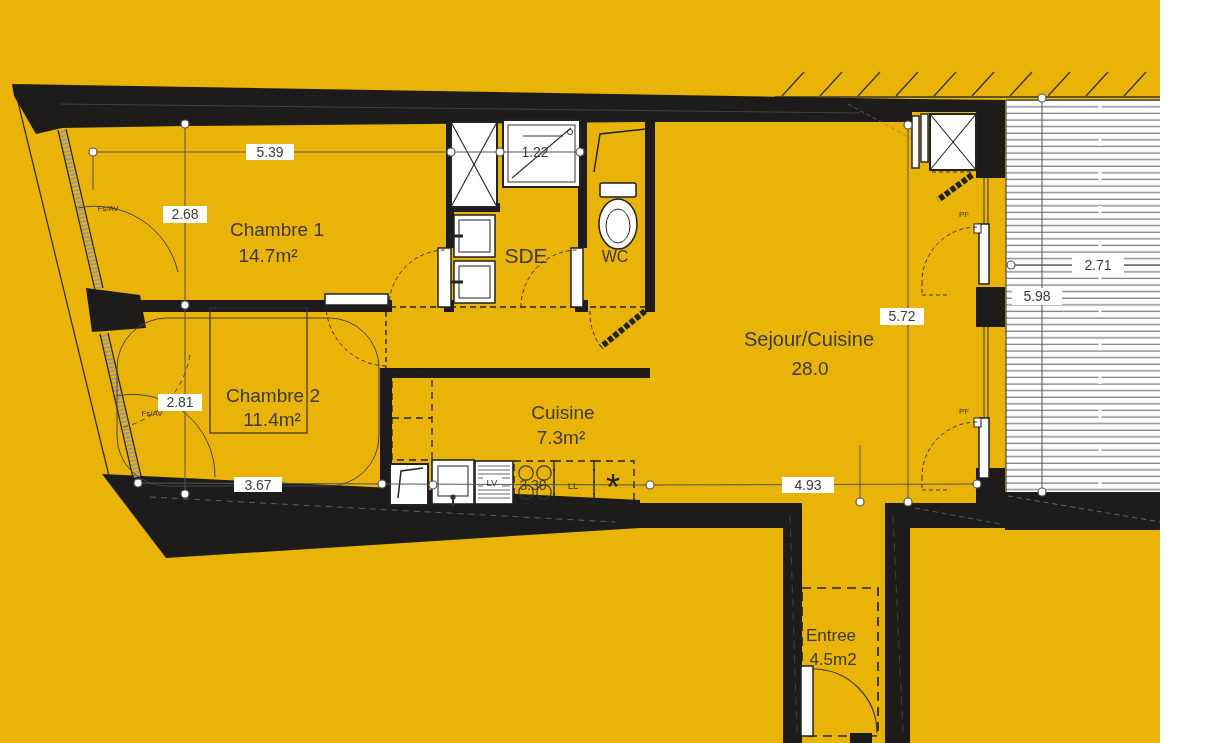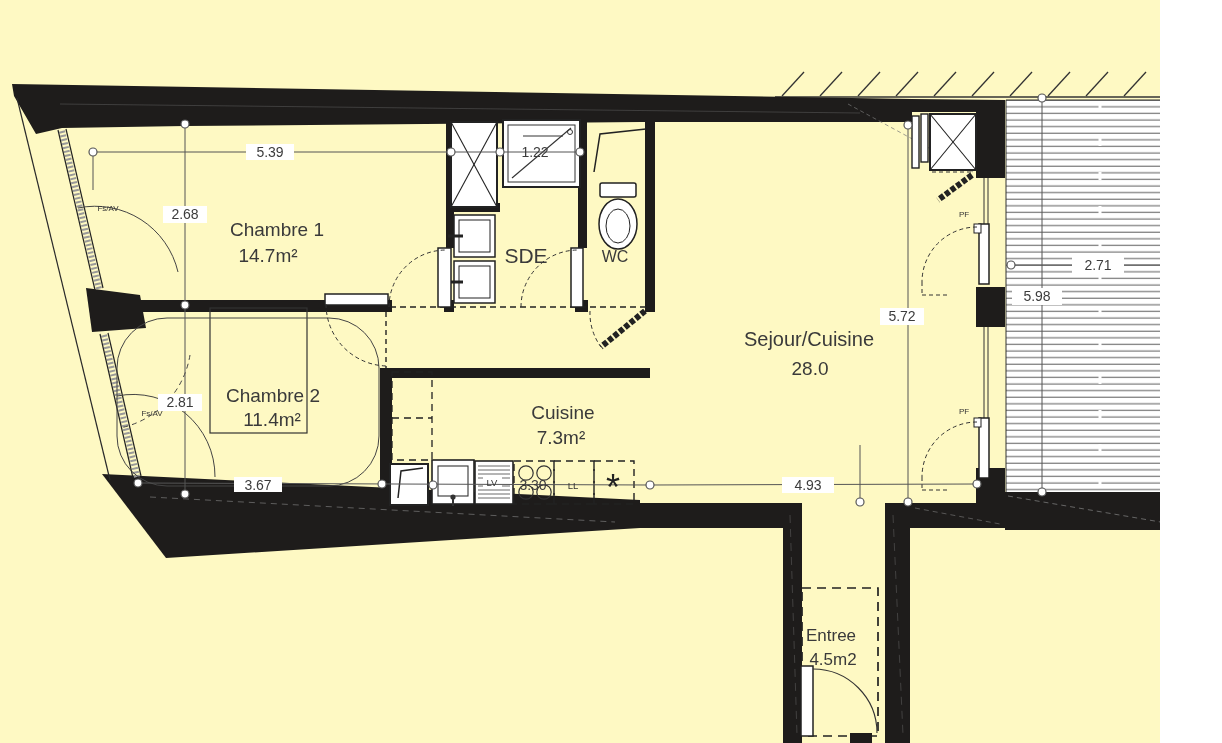--- a/index.html
+++ b/index.html
@@ -1,16 +1,16 @@
 <!DOCTYPE html>
 <html><head>
 <meta charset="utf-8">
 <style>
   html,body{margin:0;padding:0;background:#ffffff;}
-  .stage{width:1160px;height:743px;position:relative;background:#fef9c3;overflow:hidden;}
+  .stage{width:1160px;height:743px;position:relative;background:#eab308;overflow:hidden;}
   svg{display:block;font-family:"Liberation Sans", sans-serif;}
   text{fill:#3a3a3a;}
   .room-name{font-size:19px;}
   .room-area{font-size:19px;}
   .dim{font-size:14px;fill:#3c3c3c;}
   .tiny{font-size:8px;fill:#333;}
   .applabel{font-size:9.5px;fill:#333;}
   .star{font-size:36px;fill:#222;}
 </style>
 </head>

